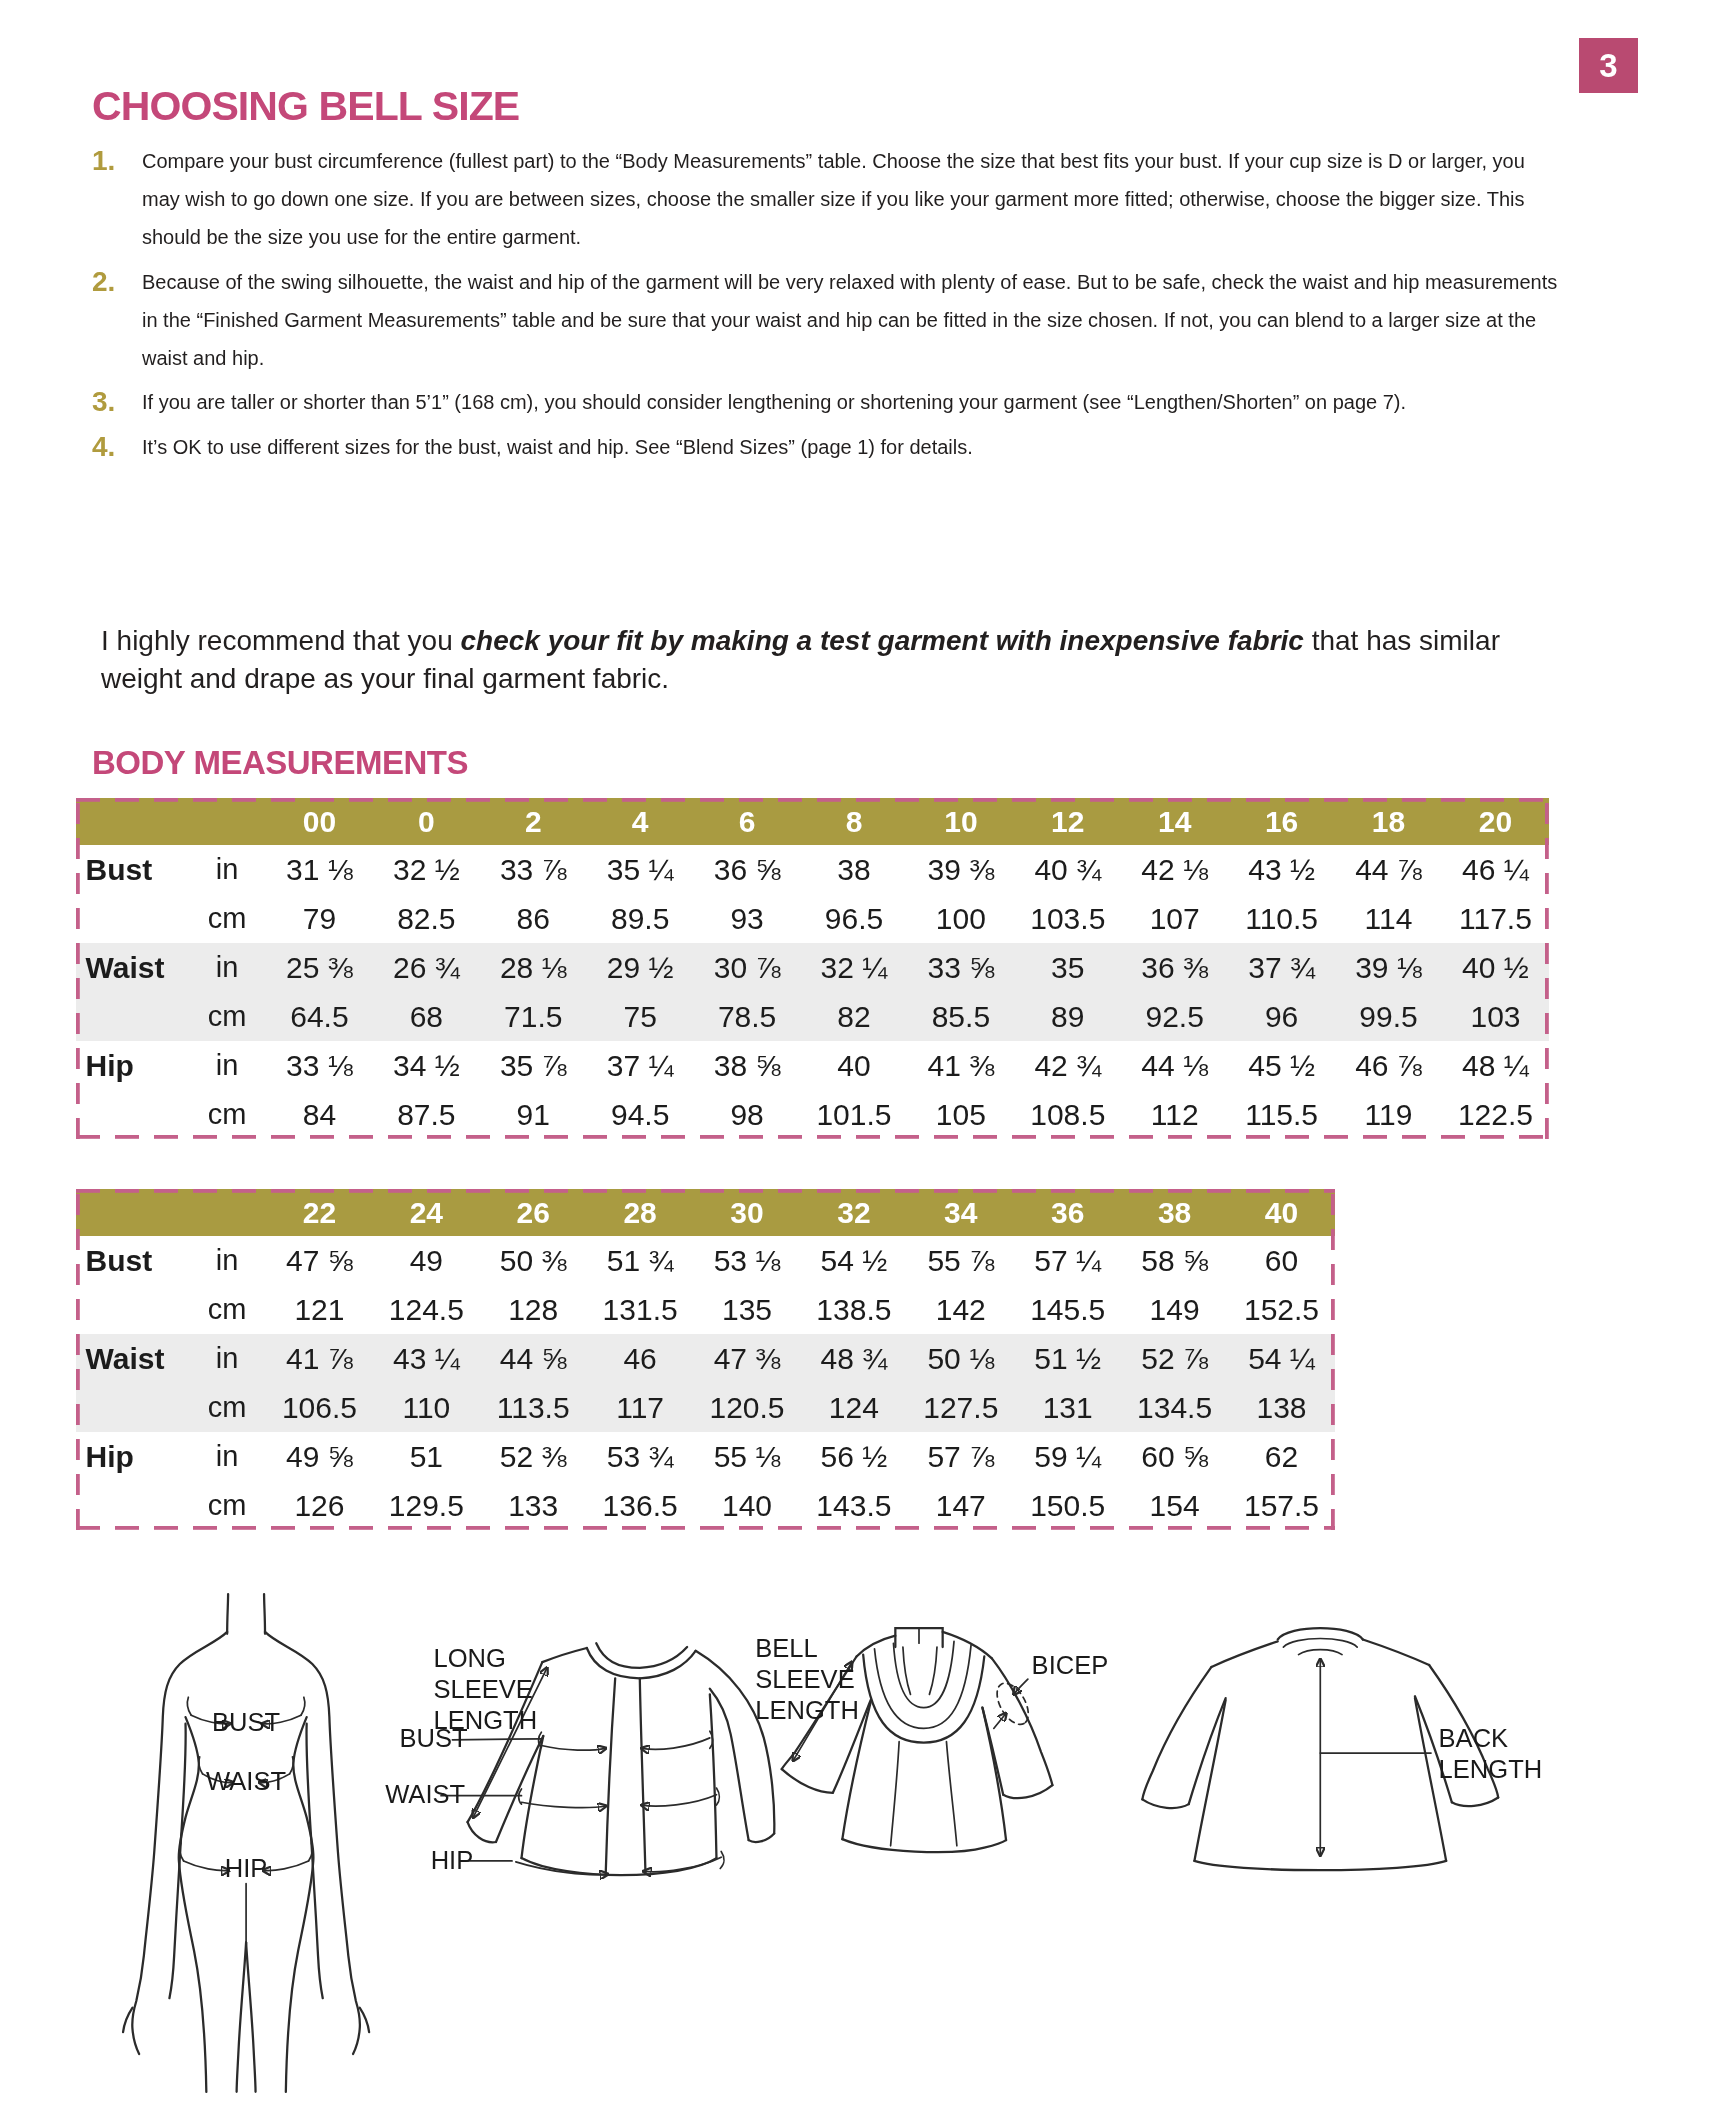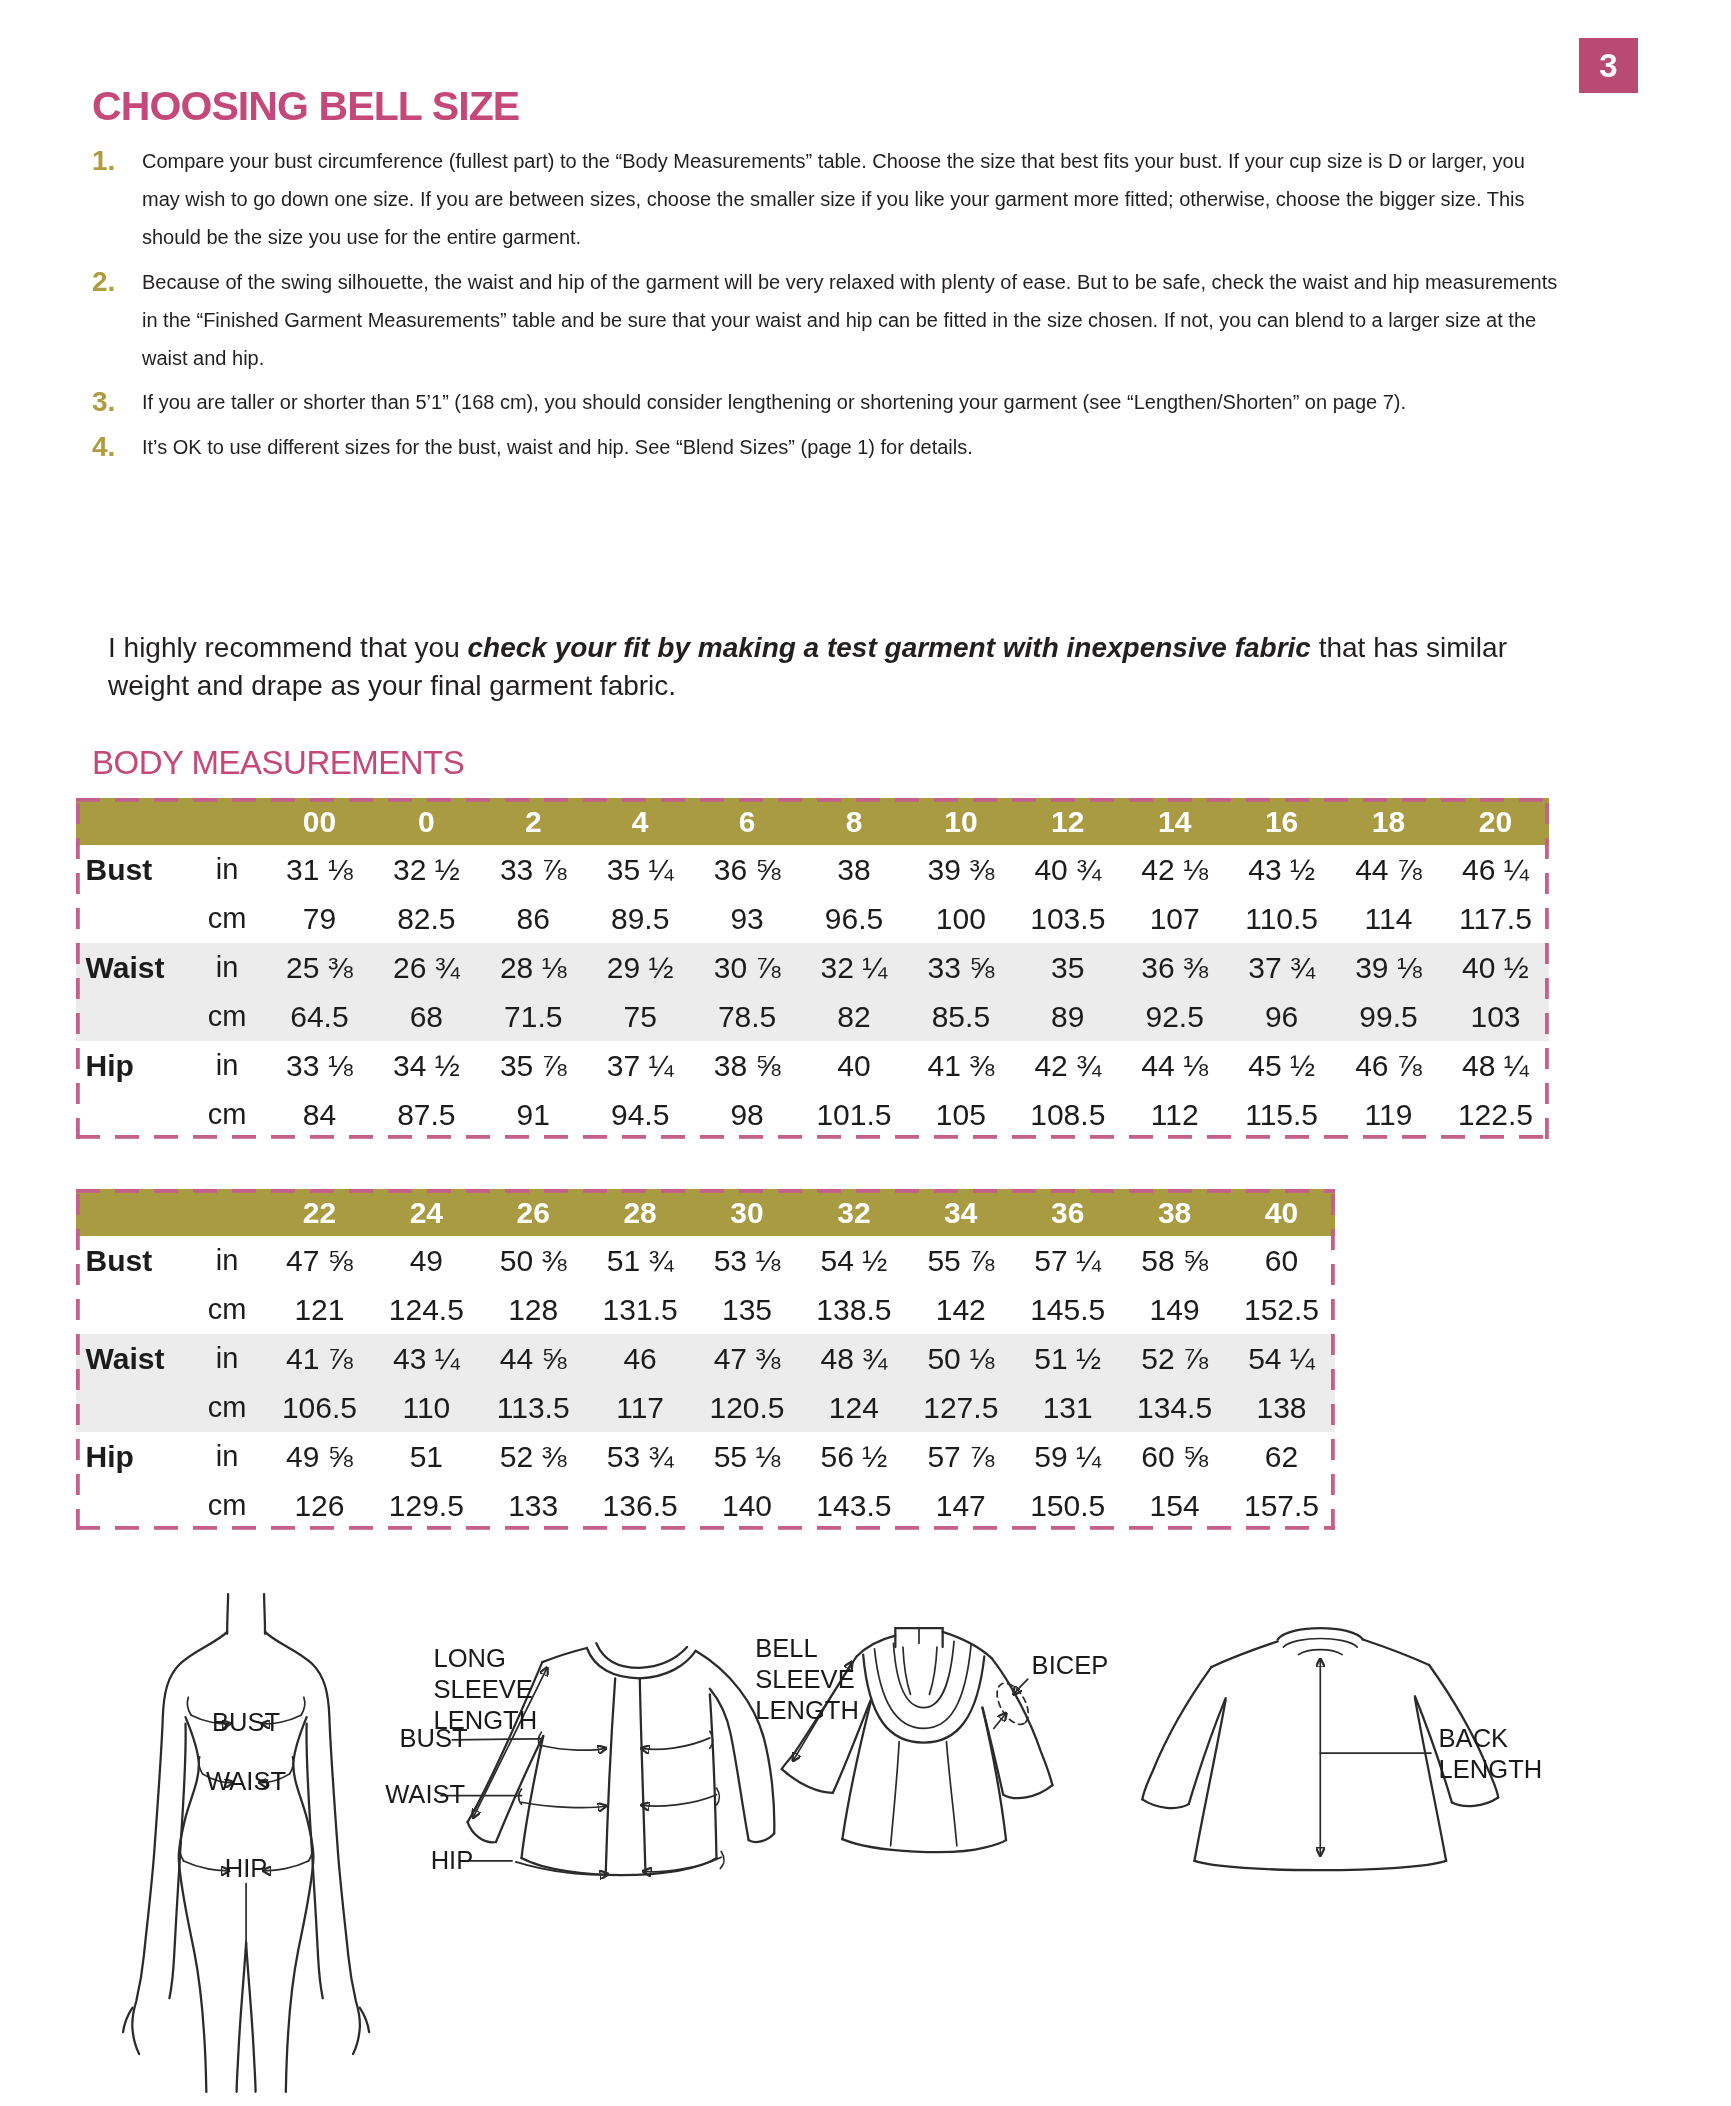--- a/index.html
+++ b/index.html
@@ -11,25 +11,25 @@
     display:flex;align-items:center;justify-content:center;}
 
   .title{position:absolute;left:92px;top:83px;margin:0;font-size:41px;font-weight:bold;
     color:#c44879;letter-spacing:-0.9px;}
 
   .steps{position:absolute;left:92px;top:142px;width:1491px;}
   .step{display:flex;margin-bottom:6.6px;}
   .step .num{flex:0 0 50px;color:#b09b3e;font-weight:bold;font-size:28px;line-height:38px;}
   .step .txt{flex:1;font-size:20px;line-height:38px;max-width:1424px;}
 
-  .note{position:absolute;left:92px;top:613px;width:1472px;margin:16px;
+  .note{position:absolute;left:92px;top:613px;width:1472px;margin:9px;
     font-size:28px;line-height:38px;}
   .note .em{font-weight:bold;font-style:italic;}
 
-  .bm-title{position:absolute;left:92px;top:744px;margin:0;font-size:33px;font-weight:normal;
+  .bm-title{position:absolute;left:92px;top:744px;margin:0;font-size:33px;font-weight:bold;
     color:#c44879;letter-spacing:-0.5px;text-align:center;}
 
   .dash-frame{position:absolute;}
   .dash-frame::after{content:"";position:absolute;inset:0;pointer-events:none;
     background-image:
       repeating-linear-gradient(90deg,#c4608a 0 24px,transparent 24px 39px),
       repeating-linear-gradient(90deg,#c4608a 0 24px,transparent 24px 39px),
       repeating-linear-gradient(0deg,#c4608a 0 21px,transparent 21px 35px),
       repeating-linear-gradient(0deg,#c4608a 0 21px,transparent 21px 35px);
     background-size:100% 3.8px,100% 3.8px,3.8px 100%,3.8px 100%;

